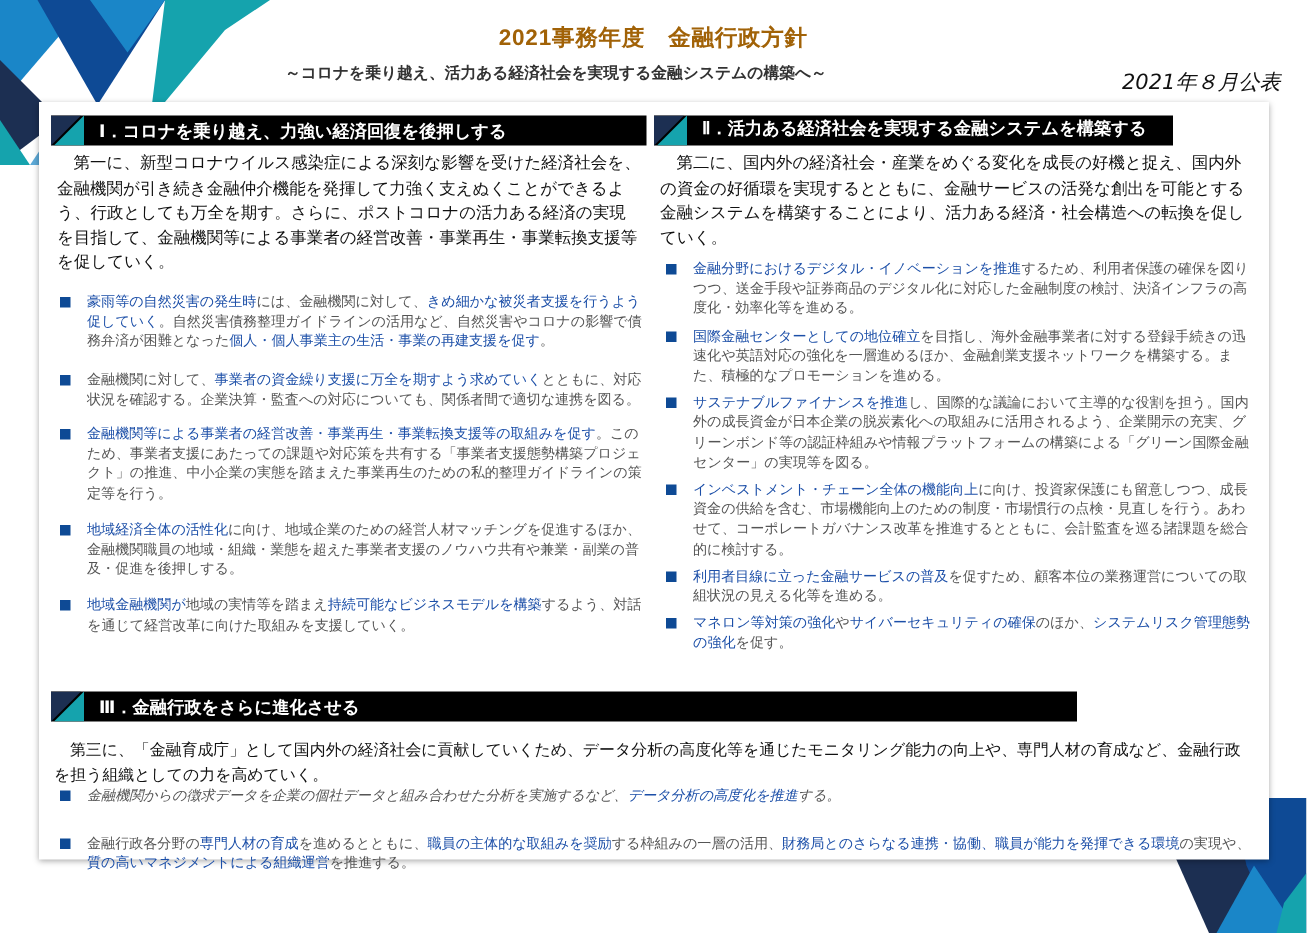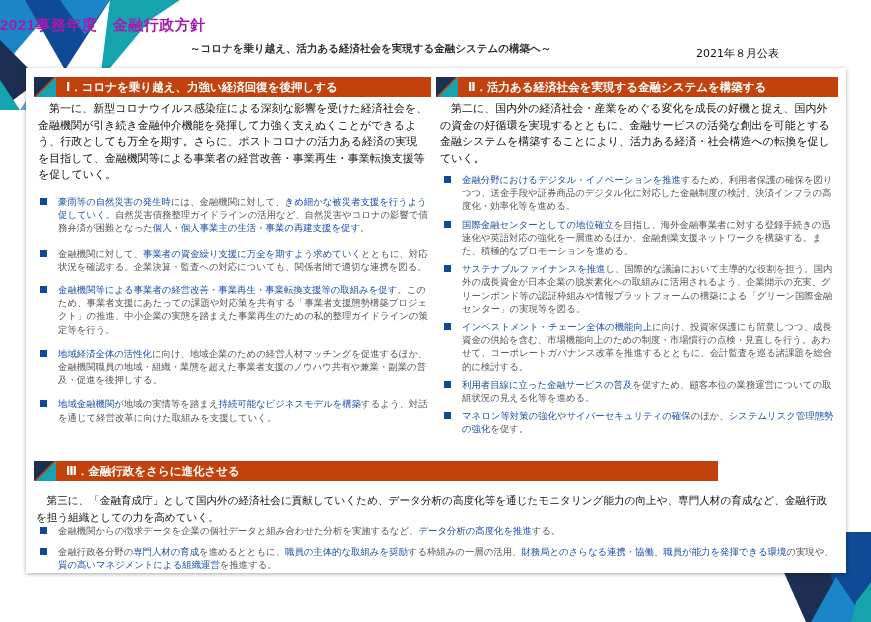--- a/index.html
+++ b/index.html
@@ -4,38 +4,38 @@
 <style>
   * { box-sizing: border-box; margin: 0; padding: 0; }
   html, body { width: 871px; height: 622px; overflow: hidden; background: #ffffff; }
   body { position: relative; font-family: "DejaVu Sans", "Liberation Sans", sans-serif; color: #1a1a1a; }
 
   .deco { position: absolute; }
   .deco-tl { left: 0; top: 0; width: 180px; height: 110px; }
   .deco-br { right: 0; bottom: 0; width: 200px; height: 90px; }
 
   .title {
-    position: absolute; left: 0; width: 871px; top: 16px; 
-    font-size: 15px; font-weight: bold; color: #a21caf; letter-spacing: 0.5px;
+    position: absolute; left: 0; width: 871px; top: 16px; text-align: center;
+    font-size: 15px; font-weight: bold; color: #a16207; letter-spacing: 0.5px;
     font-family: "Liberation Sans", "DejaVu Sans", sans-serif;
   }
   .subtitle {
     position: absolute; left: 190px; top: 42px; font-size: 10.5px; color: #333; font-weight: bold;
   }
   .pubdate {
-    position: absolute; left: 696px; top: 46px; font-size: 11px; color: #111;
+    position: absolute; left: 748px; top: 46px; font-size: 14px; color: #111; font-style: italic;
   }
 
   .panel {
     position: absolute; left: 26px; top: 68px; width: 820px; height: 505px;
     background: #ffffff; box-shadow: 0 1px 4px rgba(0,0,0,0.35);
   }
 
   .sec-header {
-    position: absolute; height: 20px; background: #c2410c; color: #fff;
+    position: absolute; height: 20px; background: #000000; color: #fff;
     font-weight: bold; font-size: 11.5px; line-height: 20px; overflow: hidden;
   }
   .sec-header .tri-dark {
     position: absolute; left: 0; top: 0; width: 0; height: 0;
     border-top: 20px solid #1c2f52; border-right: 20px solid transparent;
   }
   .sec-header .tri-teal {
     position: absolute; left: 0; top: 0; width: 0; height: 0;
     border-bottom: 20px solid #15a3ad; border-left: 20px solid transparent;
     left: 2px;
@@ -114,21 +114,21 @@
     <li class="bullet" style="margin-bottom:11px;">
       <span class="sq"></span>
       <span class="hl">地域経済全体の活性化</span><span class="tx">に向け、地域企業のための経営人材マッチングを促進するほか、金融機関職員の地域・組織・業態を超えた事業者支援のノウハウ共有や兼業・副業の普及・促進を後押しする。</span>
     </li>
     <li class="bullet">
       <span class="sq"></span>
       <span class="hl">地域金融機関が</span><span class="tx">地域の実情等を踏まえ</span><span class="hl">持続可能なビジネスモデルを構築</span><span class="tx">するよう、対話を通じて経営改革に向けた取組みを支援していく。</span>
     </li>
   </ul>
 
-  <div class="sec-header" style="left:410px; top:9px; width:402px;">
+  <div class="sec-header" style="left:410px; top:9px; width:346px;font-family:Liberation Mono, monospace;">
     <span class="tri-dark"></span>
     <span class="tri-teal"></span>
     <span class="label">Ⅱ．活力ある経済社会を実現する金融システムを構築する</span>
   </div>
   <p class="intro" style="left:414px; top:33px; width:396px;">第二に、国内外の経済社会・産業をめぐる変化を成長の好機と捉え、国内外の資金の好循環を実現するとともに、金融サービスの活発な創出を可能とする金融システムを構築することにより、活力ある経済・社会構造への転換を促していく。</p>
 
   <ul class="bullets" style="left:414px; top:105px; width:396px;">
     <li class="bullet" style="margin-bottom:5px;">
       <span class="sq"></span>
       <span class="hl">金融分野におけるデジタル・イノベーションを推進</span><span class="tx">するため、利用者保護の確保を図りつつ、送金手段や証券商品のデジタル化に対応した金融制度の検討、決済インフラの高度化・効率化等を進める。</span>
@@ -156,21 +156,21 @@
   </ul>
 
   <div class="sec-header" style="left:8px; top:393px; width:684px;">
     <span class="tri-dark"></span>
     <span class="tri-teal"></span>
     <span class="label">Ⅲ．金融行政をさらに進化させる</span>
   </div>
   <p class="intro" style="left:10px; top:424px; width:800px; font-size:10.6px;">第三に、「金融育成庁」として国内外の経済社会に貢献していくため、データ分析の高度化等を通じたモニタリング能力の向上や、専門人材の育成など、金融行政を担う組織としての力を高めていく。</p>
 
   <ul class="bullets" style="left:10px; top:456px; width:800px;">
-    <li class="bullet" style="margin-bottom:8px;">
+    <li class="bullet" style="margin-bottom:19px;font-style:italic;">
       <span class="sq"></span>
       <span class="tx">金融機関からの徴求データを企業の個社データと組み合わせた分析を実施するなど、</span><span class="hl">データ分析の高度化を推進</span><span class="tx">する。</span>
     </li>
     <li class="bullet">
       <span class="sq"></span>
       <span class="tx">金融行政各分野の</span><span class="hl">専門人材の育成</span><span class="tx">を進めるとともに、</span><span class="hl">職員の主体的な取組みを奨励</span><span class="tx">する枠組みの一層の活用、</span><span class="hl">財務局とのさらなる連携・協働、職員が能力を発揮できる環境</span><span class="tx">の実現や、</span><span class="hl">質の高いマネジメントによる組織運営</span><span class="tx">を推進する。</span>
     </li>
   </ul>
 
 </div>

